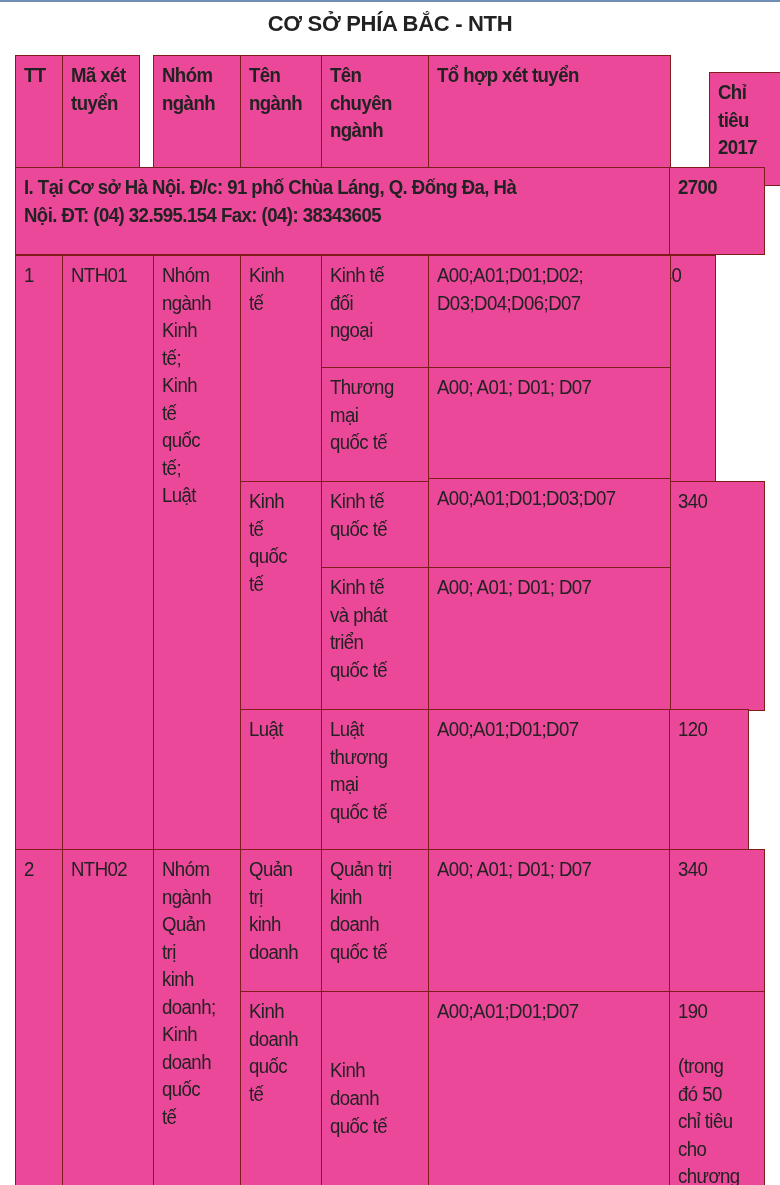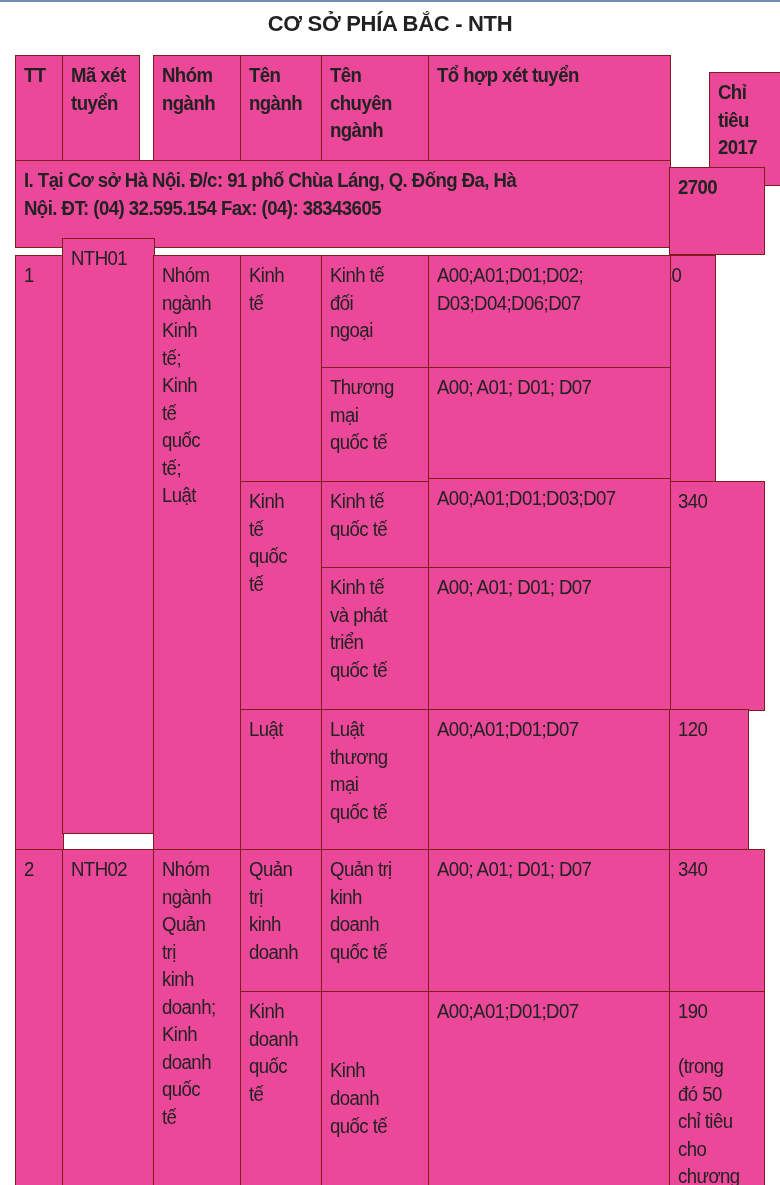--- a/index.html
+++ b/index.html
@@ -43,32 +43,32 @@
     </div>
   <div class="cell" style="left:428px;top:55px;width:243px;height:114px;">
       <div class="txt bold">Tổ hợp xét tuyển</div>
     </div>
   <div class="cell" style="left:669px;top:72px;width:72px;height:114px;margin-left:40px;">
       <div class="txt bold">Chỉ
 tiêu
 2017</div>
     </div>
 
-  <div class="cell" style="left:15px;top:160px;width:656px;height:88px;">
+  <div class="cell" style="left:15px;top:167px;width:656px;height:88px;">
       <div class="txt bold">I. Tại Cơ sở Hà Nội. Đ/c: 91 phố Chùa Láng, Q. Đống Đa, Hà
 Nội. ĐT: (04) 32.595.154 Fax: (04): 38343605</div>
     </div>
   <div class="cell" style="left:669px;top:167px;width:96px;height:88px;">
       <div class="txt bold">2700</div>
     </div>
 
   <div class="cell" style="left:15px;top:255px;width:49px;height:596px;">
       <div class="txt">1</div>
     </div>
-  <div class="cell" style="left:62px;top:238px;width:93px;height:596px;">
+  <div class="cell" style="left:62px;top:255px;width:93px;height:596px;">
       <div class="txt">NTH01</div>
     </div>
   <div class="cell" style="left:153px;top:255px;width:89px;height:596px;">
       <div class="txt">Nhóm
 ngành
 Kinh
 tế;
 Kinh
 tế
 quốc

